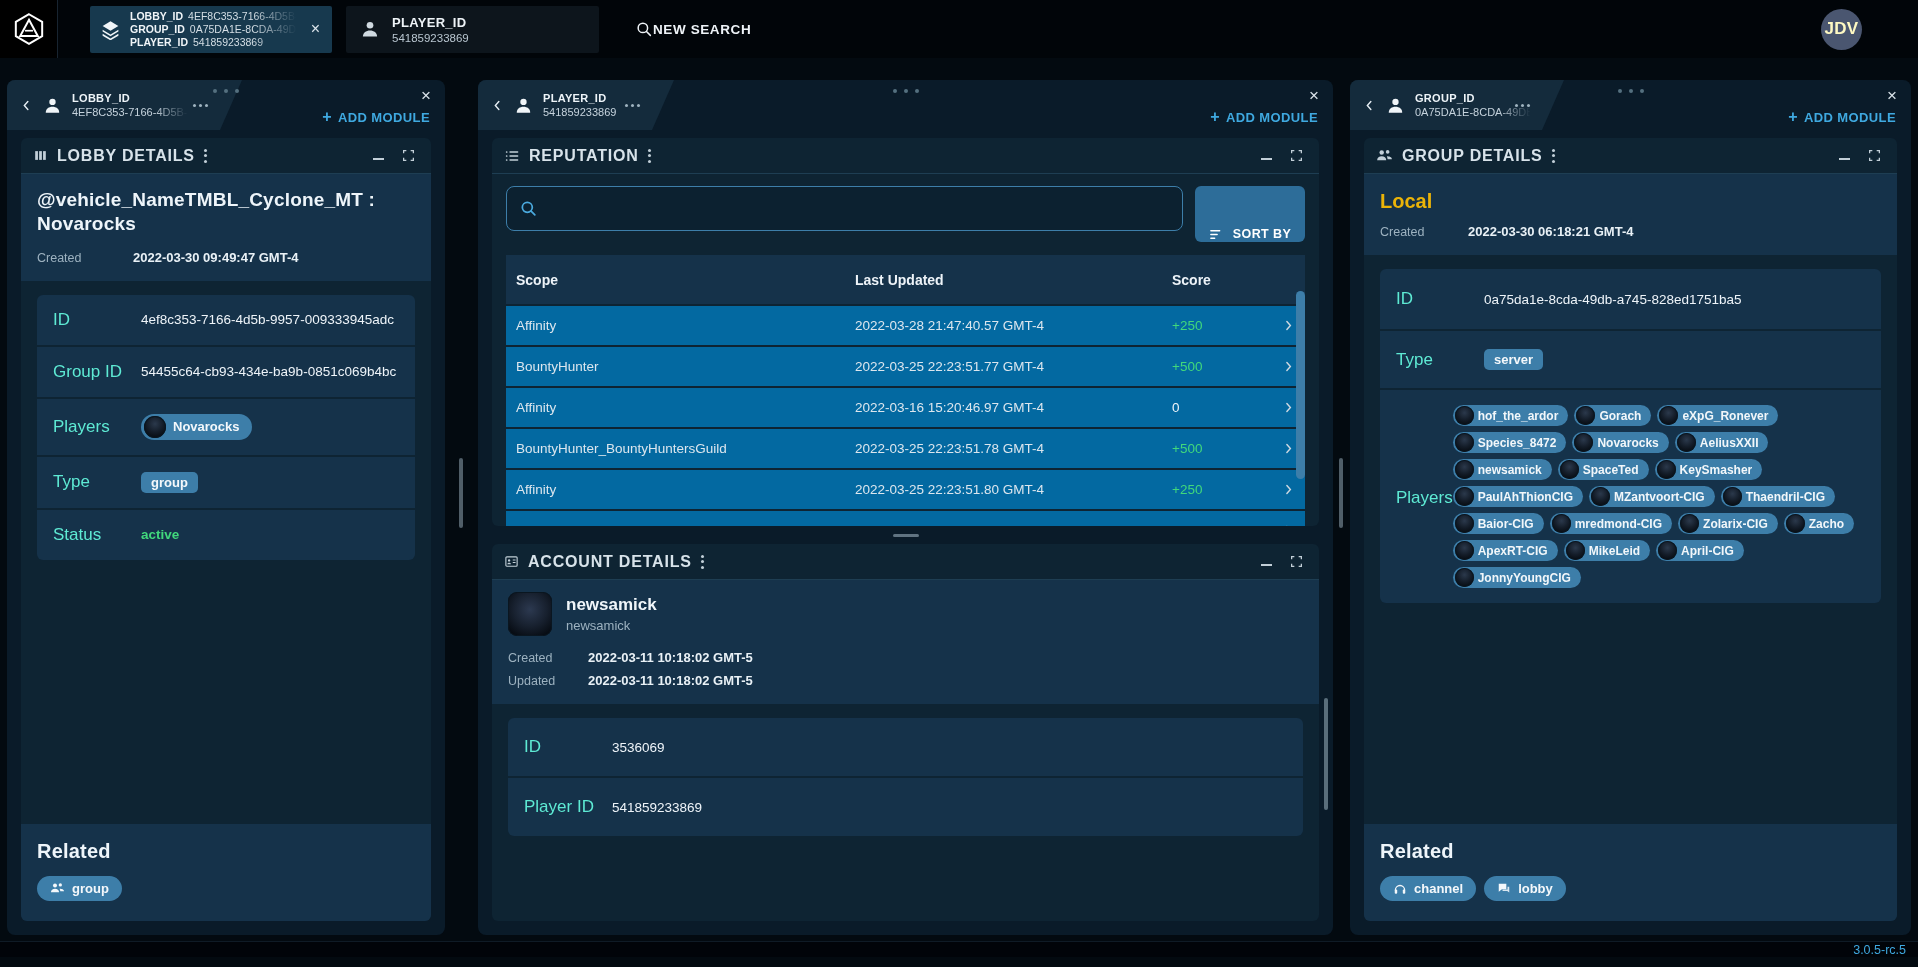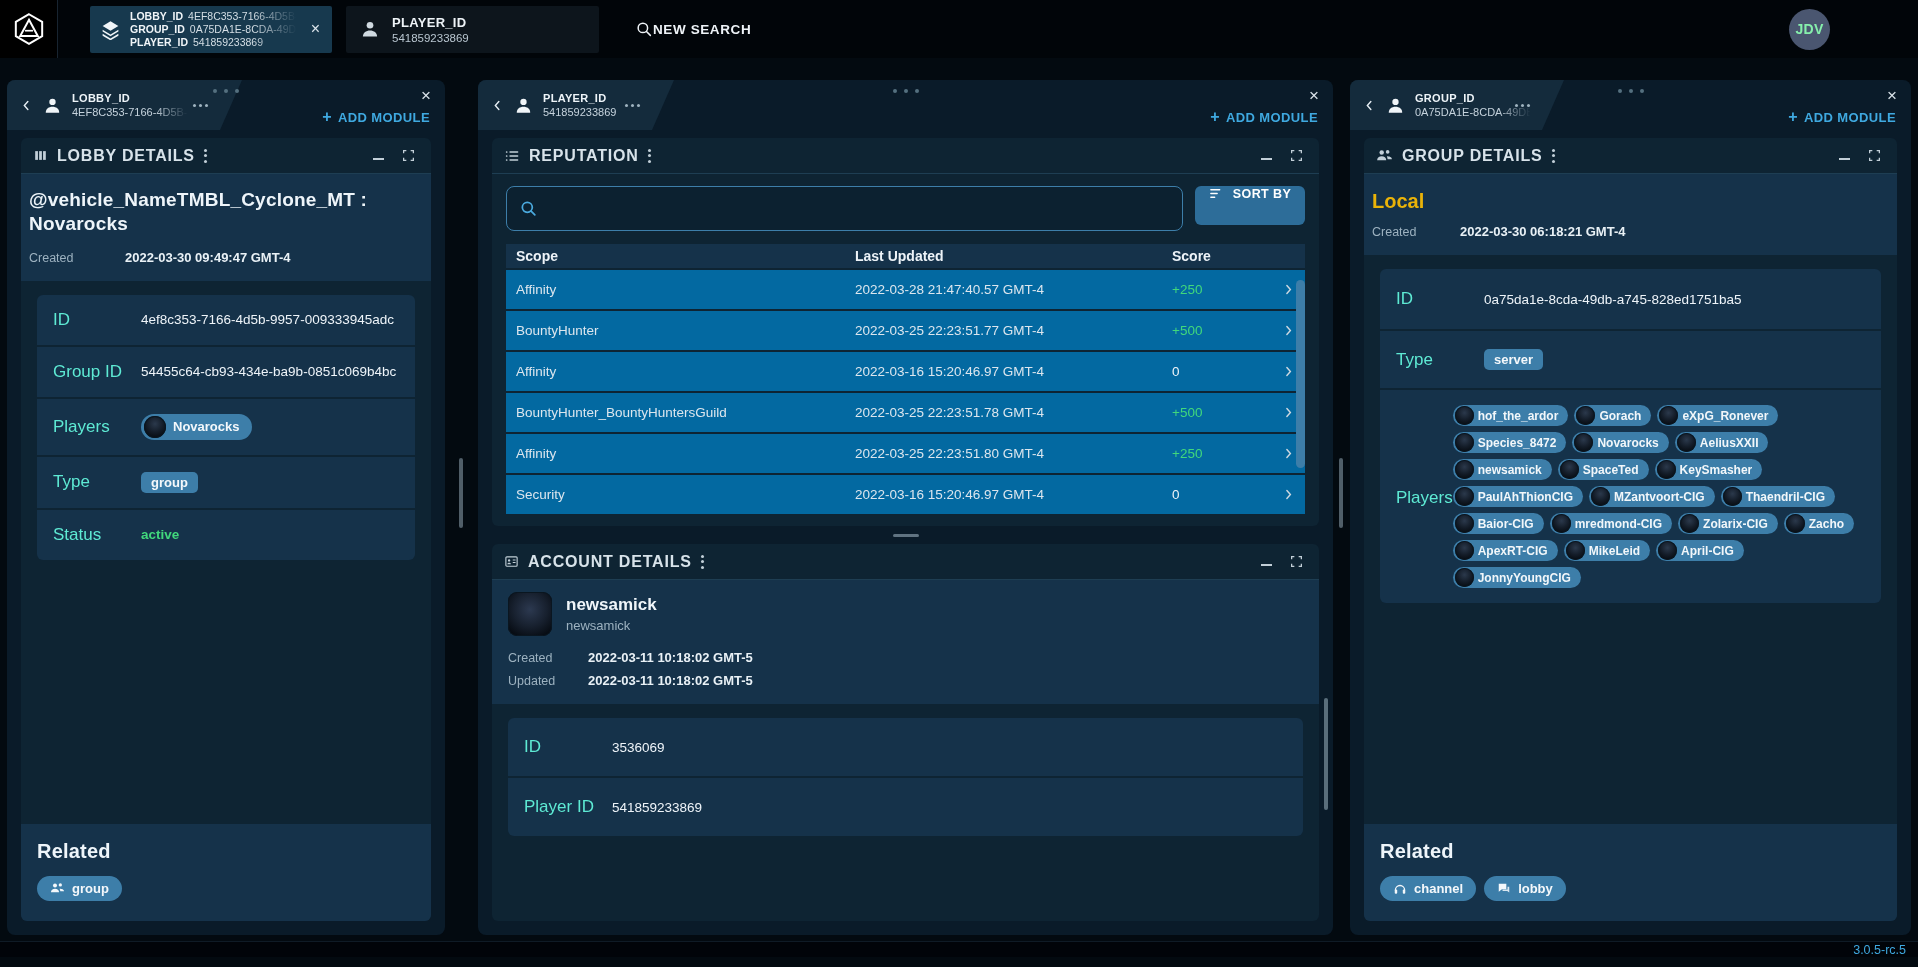--- a/index.html
+++ b/index.html
@@ -25,23 +25,23 @@
   .tl-l { font-weight:700; color:#f0f5f8; flex:0 0 auto;}
   .tl-v { color:#d4dee5; }
   .tclose { color:#dde6ec; font-size:16px; line-height:1; padding:2px; flex:0 0 auto; background:none;border:none; }
   .tab-idle { margin-left:14px; width:253px; background:#0d151c; padding:0 14px; gap:12px; }
   .ti-col { display:flex; flex-direction:column; gap:2px; }
   .ti-title { font-size:13px; font-weight:700; color:#eef3f7; letter-spacing:.3px;}
   .ti-sub { font-size:11.5px; color:#b9c6d0; }
   .newsearch { margin-left:36px; display:flex; align-items:center; gap:0; color:#eef3f7;
                font-size:13.5px; font-weight:600; letter-spacing:.6px; cursor:pointer; }
   .topspacer { flex:1; }
-  .avatar { width:41px; height:41px; border-radius:50%; background:#4a5670; color:#86efac;
-            display:flex; align-items:center; justify-content:center; font-size:14px; font-weight:700;
-            margin-right:88px; letter-spacing:.3px; }
+  .avatar { width:41px; height:41px; border-radius:50%; background:#4a5670; color:#fef9c3;
+            display:flex; align-items:center; justify-content:center; font-size:17px; font-weight:700;
+            margin-right:56px; letter-spacing:.3px; }
 
   
   .main { position:relative; height:883px; background:#030a10; }
   .panel { position:absolute; top:22px; height:855px; background:#0a1b29; border-radius:8px;
            display:flex; flex-direction:column; }
   .p-left { left:7px; width:438px; }
   .p-mid { left:478px; width:855px; }
   .p-right { left:1350px; width:561px; }
 
   .p-head { position:relative; height:50px; flex:0 0 50px; }
@@ -69,21 +69,21 @@
 
   .p-body { flex:1; min-height:0; display:flex; flex-direction:column; padding:8px 14px 14px; }
 
   .module { background:#0e2433; border-radius:6px; display:flex; flex-direction:column; overflow:hidden; min-height:0; }
   .m-head { height:36px; flex:0 0 36px; display:flex; align-items:center; gap:9px; padding:0 12px;
             border-bottom:1px solid #1e3e53; color:#c2cfd8; }
   .m-title { font-size:16px; font-weight:700; letter-spacing:.8px; color:#d8e3ea; }
   .m-ctrl { margin-left:auto; display:flex; align-items:center; gap:18px; padding-right:4px; }
   .icon-min { display:inline-block; width:11px; height:9px; border-bottom:2px solid #c2cfd8; }
 
-  .hero { background:#15324a; padding:14px 8px 16px; }
+  .hero { background:#15324a; padding:14px 16px 16px; }
   .hero h1 { margin:0; font-size:19px; font-weight:700; color:#eef5fa; line-height:1.28; letter-spacing:.2px; }
   .hero h2 { margin:2px 0 0; font-size:20px; font-weight:700; color:#eab308; }
   .kv { display:flex; align-items:baseline; margin-top:13px; }
   .kv .k { flex:0 0 96px; color:#9db2c0; font-size:12.5px; }
   .kv .v { color:#e9f1f6; font-weight:600; font-size:13px; }
 
   .card { margin:14px 16px; border-radius:6px; overflow:hidden; display:flex; flex-direction:column; flex:0 0 auto; }
   .card .row { background:#15324a; display:flex; align-items:center; padding:15px 16px; }
   .card .row + .row { border-top:2px solid #0e2433; }
   .card .k { flex:0 0 88px; color:#5eead4; font-size:17px; }
@@ -104,27 +104,27 @@
   .chip-icon { display:inline-flex; align-items:center; gap:7px; background:#3d7ea9; border-radius:14px;
                padding:5px 13px; color:#f4f8fb; font-size:13px; font-weight:600; }
 
   
   .mod-rep { flex:0 0 388px; }
   .toolbar { display:flex; gap:12px; padding:12px 14px; }
   .search { flex:1; height:45px; border:1.5px solid #3d7ea9; border-radius:8px; background:#0c2130;
             display:flex; align-items:center; padding:0 12px; gap:8px; }
   .search input { flex:1; background:transparent; border:none; outline:none; color:#e8f0f5; font-size:14px;
                   font-family:"Liberation Sans", sans-serif; }
-  .sortbtn { width:110px; height:39px; flex:0 0 110px; background:#2d6d99; border:none; border-radius:6px;
+  .sortbtn { width:110px; height:56px; flex:0 0 110px; background:#2d6d99; border:none; border-radius:6px;
              color:#fff; font-weight:700; font-size:12.5px; letter-spacing:.4px;
-             display:flex; align-items:flex-start; justify-content:center; gap:9px;
+             display:flex; align-items:flex-end; justify-content:center; gap:9px;
              font-family:"Liberation Sans", sans-serif; }
   .rep-table { margin:1px 14px 0; position:relative; min-height:0; overflow:hidden; }
   .thead, .trow { display:grid; grid-template-columns:339px 317px 1fr 36px; align-items:center; padding:0 10px; }
-  .thead { background:#15324a; height:24px; font-size:14px; font-weight:700; color:#edf3f8; }
+  .thead { background:#15324a; height:49px; font-size:14px; font-weight:700; color:#edf3f8; }
   .trow { background:#0369a1; height:41px; border-top:2px solid #0e2433; font-size:13.5px; color:#dce6ee; }
   .trow .score { color:#eef4f9; }
   .trow .score.pos { color:#41d87c; }
   .trow .rchev { justify-self:end; color:#cfd9e1; }
   .scroll-blue { position:absolute; right:0; top:36px; width:9px; height:188px; border-radius:5px;
                  background:#3d7ea9; }
   .h-handle { height:18px; display:flex; align-items:center; justify-content:center; flex:0 0 18px; }
   .h-handle i { width:26px; height:3px; border-radius:2px; background:#8fa3b0; opacity:.65; }
 
   

